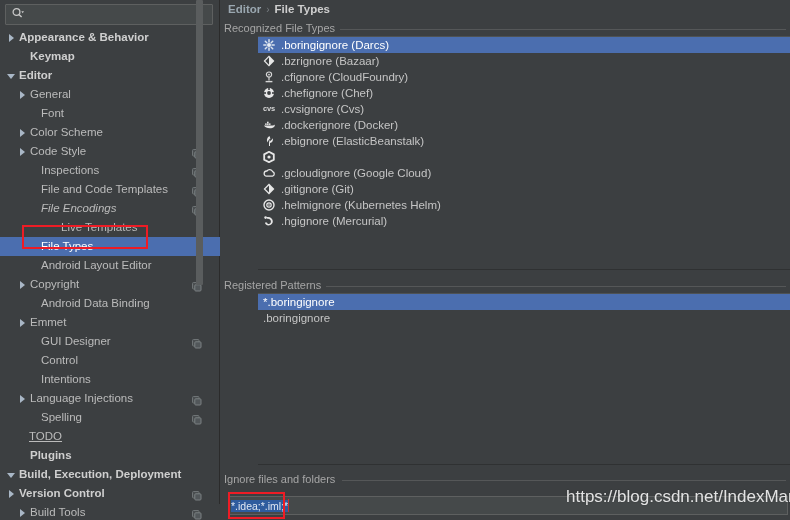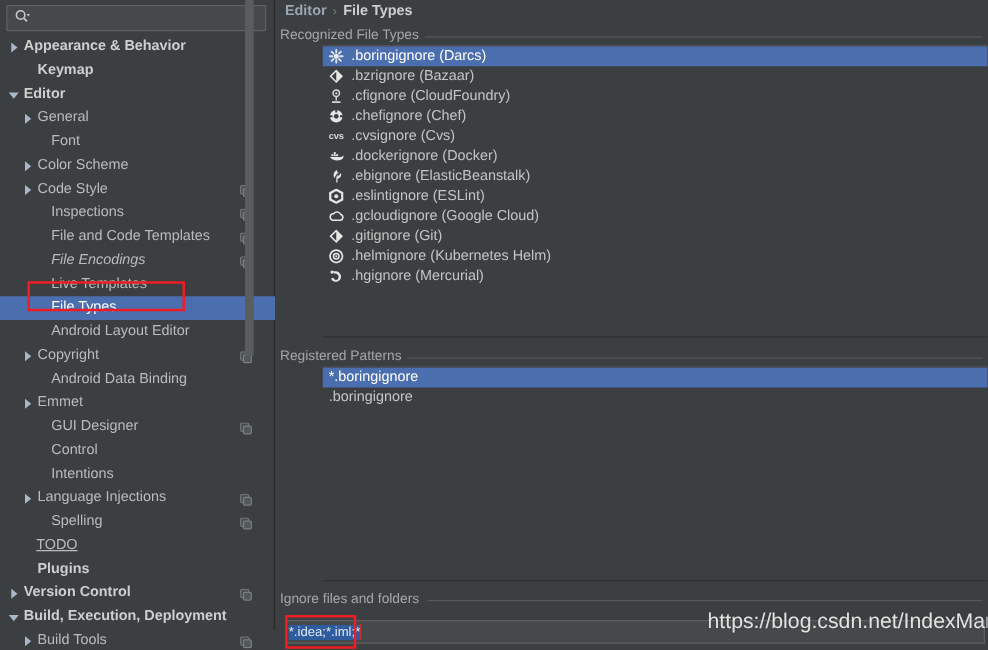--- a/index.html
+++ b/index.html
@@ -300,21 +300,21 @@
   </svg></span>
         </div>
         <div class="tree-row" style="padding-left: 28px; font-style: italic;">
           <span class="arrow "></span>
           <span class="tree-label">File Encodings</span>
           <span class="copy-icon"><svg width="10" height="10" viewBox="0 0 10 10">
     <rect x="0.5" y="0.5" width="6.5" height="6.5" rx="1" fill="#4a4e50" stroke="#6f7476" stroke-width="1"></rect>
     <rect x="2.8" y="2.8" width="6.2" height="6.2" rx="1" fill="#52575a" stroke="#7b8082" stroke-width="1"></rect>
   </svg></span>
         </div>
-        <div class="tree-row" style="padding-left: 28px;">
+        <div class="tree-row" style=" gap: 48px;">
           <span class="arrow "></span>
           <span class="tree-label">Live Templates</span>
         </div>
         <div class="tree-row selected" style="padding-left: 28px;">
           <span class="arrow "></span>
           <span class="tree-label">File Types</span>
         </div>
         <div class="tree-row" style="padding-left: 28px;">
           <span class="arrow "></span>
           <span class="tree-label">Android Layout Editor</span>
@@ -367,32 +367,32 @@
     <rect x="2.8" y="2.8" width="6.2" height="6.2" rx="1" fill="#52575a" stroke="#7b8082" stroke-width="1"></rect>
   </svg></span>
         </div>
         <div class="tree-row" style="padding-left: 16px; text-decoration: underline;">
           <span class="arrow "></span>
           <span class="tree-label">TODO</span>
         </div>
         <div class="tree-row bold" style="padding-left: 17px;">
           <span class="arrow "></span>
           <span class="tree-label">Plugins</span>
-        </div>
-        <div class="tree-row bold" style="padding-left: 6px;">
-          <span class="arrow right"></span>
-          <span class="tree-label">Version Control</span>
-          <span class="copy-icon"><svg width="10" height="10" viewBox="0 0 10 10">
-    <rect x="0.5" y="0.5" width="6.5" height="6.5" rx="1" fill="#4a4e50" stroke="#6f7476" stroke-width="1"></rect>
-    <rect x="2.8" y="2.8" width="6.2" height="6.2" rx="1" fill="#52575a" stroke="#7b8082" stroke-width="1"></rect>
-  </svg></span>
         </div>
         <div class="tree-row bold" style="padding-left: 6px;">
           <span class="arrow down"></span>
           <span class="tree-label">Build, Execution, Deployment</span>
+        </div>
+        <div class="tree-row bold" style="padding-left: 6px;">
+          <span class="arrow right"></span>
+          <span class="tree-label">Version Control</span>
+          <span class="copy-icon"><svg width="10" height="10" viewBox="0 0 10 10">
+    <rect x="0.5" y="0.5" width="6.5" height="6.5" rx="1" fill="#4a4e50" stroke="#6f7476" stroke-width="1"></rect>
+    <rect x="2.8" y="2.8" width="6.2" height="6.2" rx="1" fill="#52575a" stroke="#7b8082" stroke-width="1"></rect>
+  </svg></span>
         </div>
         <div class="tree-row" style="padding-left: 17px;">
           <span class="arrow right"></span>
           <span class="tree-label">Build Tools</span>
           <span class="copy-icon"><svg width="10" height="10" viewBox="0 0 10 10">
     <rect x="0.5" y="0.5" width="6.5" height="6.5" rx="1" fill="#4a4e50" stroke="#6f7476" stroke-width="1"></rect>
     <rect x="2.8" y="2.8" width="6.2" height="6.2" rx="1" fill="#52575a" stroke="#7b8082" stroke-width="1"></rect>
   </svg></span>
         </div>
       </div>
@@ -490,21 +490,20 @@
           </span>
           <span>.ebignore (ElasticBeanstalk)</span>
         </div>
         <div class="list-row">
           <span class="row-icon">
             <svg width="12" height="12" viewBox="0 0 12 12">
               <path d="M6 0.8 L10.8 3.4 L10.8 8.6 L6 11.2 L1.2 8.6 L1.2 3.4 Z" fill="none" stroke="#e6e6e6" stroke-width="1.8"></path>
         <circle cx="6" cy="6" r="1.6" fill="#e6e6e6"></circle>
             </svg>
           </span>
-          <span>.eslintignore (ESLint)</span>
         </div>
         <div class="list-row">
           <span class="row-icon">
             <svg width="13" height="12" viewBox="0 0 13 12">
               <path d="M3.6 9.2 A2.6 2.6 0 0 1 3.9 4 A3.3 3.3 0 0 1 9.6 4.6 A2.4 2.4 0 0 1 9.5 9.2 Z" fill="none" stroke="#e6e6e6" stroke-width="1.3" stroke-linejoin="round"></path>
             </svg>
           </span>
           <span>.gcloudignore (Google Cloud)</span>
         </div>
         <div class="list-row">

